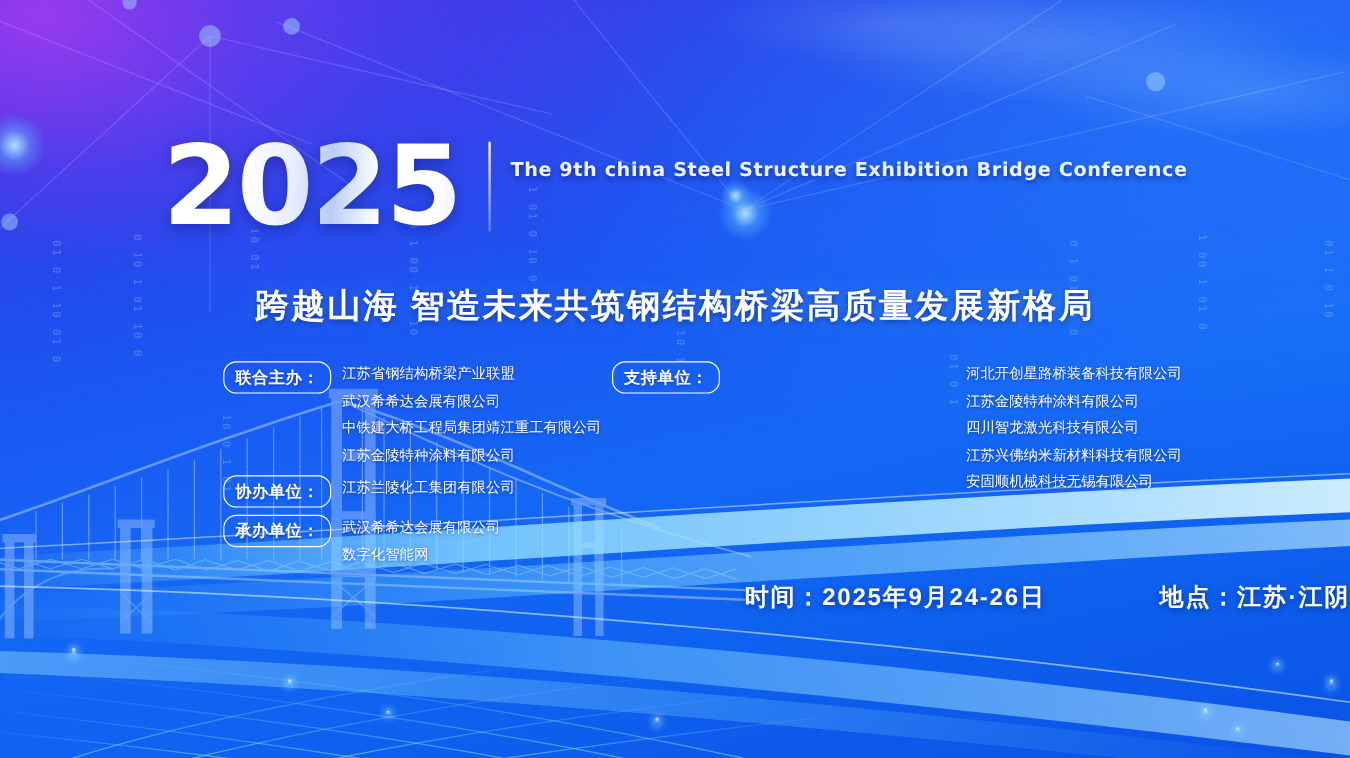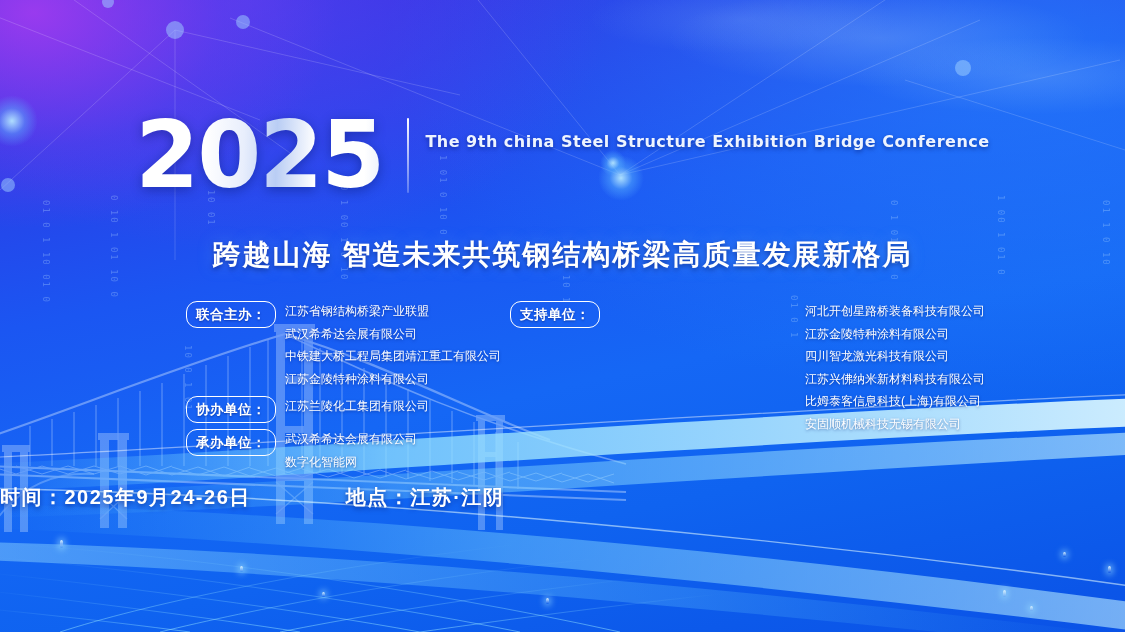--- a/index.html
+++ b/index.html
@@ -88,21 +88,21 @@
     text-shadow:0 1px 2px rgba(4,24,110,.5);
   }
   .lines{margin-left:9px;}
   .line{
     font-size:12px;font-weight:400;line-height:22.5px;color:#ffffff;white-space:nowrap;
     text-shadow:0 1px 3px rgba(4,24,110,.55);
   }
   .col-right .line{line-height:22.6px;}
 
   
-  .foot{position:absolute;left:0;right:0;top:484px;text-align:left;}
+  .foot{position:absolute;left:0;right:0;top:484px;text-align:right;}
   .foot span{
     display:inline-block;font-size:20px;font-weight:700;color:#ffffff;letter-spacing:1.5px;
     text-shadow:0 2px 5px rgba(4,24,110,.6);
   }
   .foot .gap{width:86px;}
 </style>
 </head>
 <body>
 
 <div class="stage">
@@ -314,21 +314,20 @@
         <div class="pill">支持单位：</div>
       </div>
     </div>
 
     <div class="col col-right">
       <div class="lines" style="margin-left:0;">
         <div class="line"> 河北开创星路桥装备科技有限公司</div>
         <div class="line">江苏金陵特种涂料有限公司</div>
         <div class="line">四川智龙激光科技有限公司</div>
         <div class="line">江苏兴佛纳米新材料科技有限公司</div>
-        <div class="line">比姆泰客信息科技(上海)有限公司</div>
         <div class="line">安固顺机械科技无锡有限公司</div>
       </div>
     </div>
 
   </div>
 
   <div class="foot">
     <span>时间：</span><span>2025年9月24-26日</span>
     <span class="gap"></span>
     <span>地点：</span><span>江苏·江阴</span>

